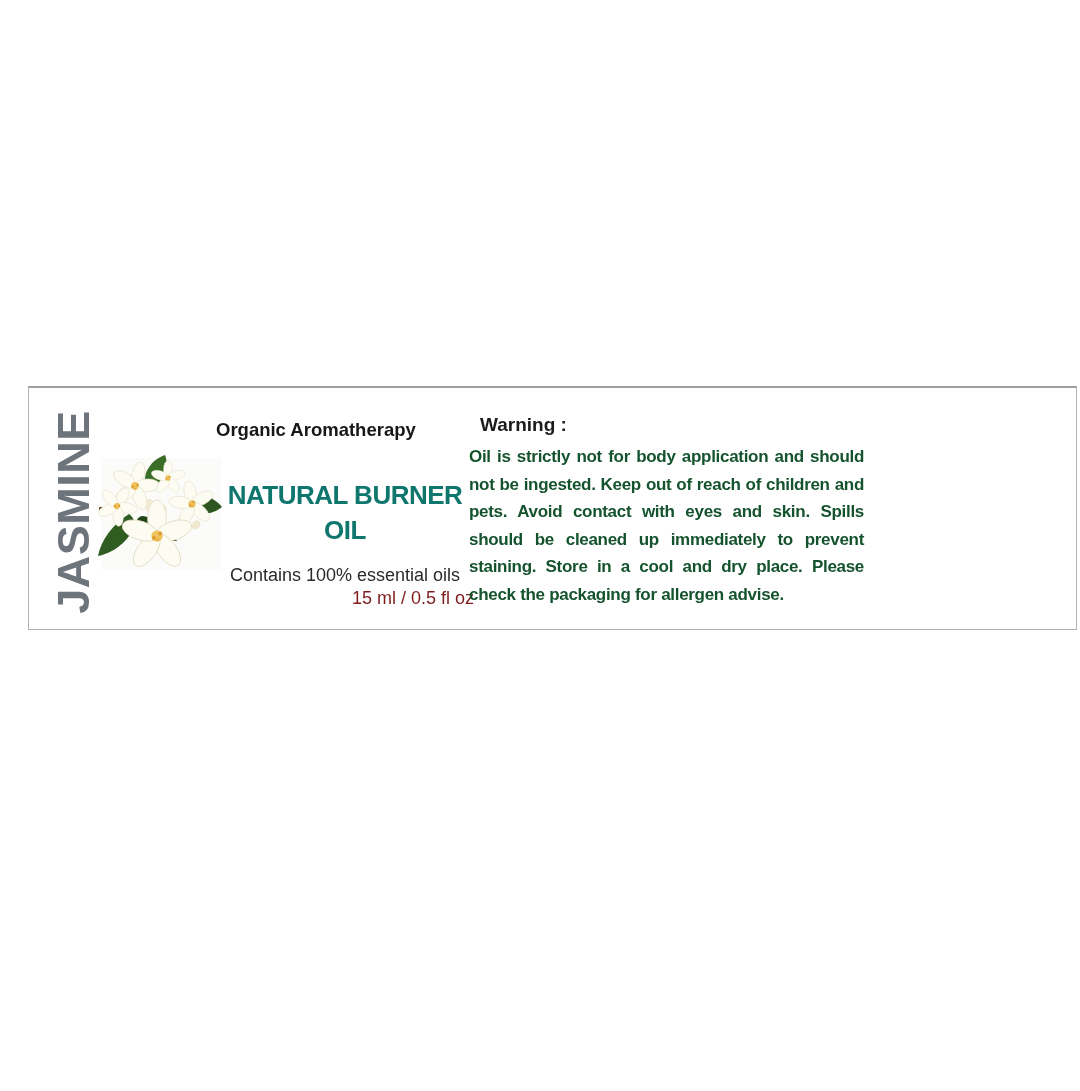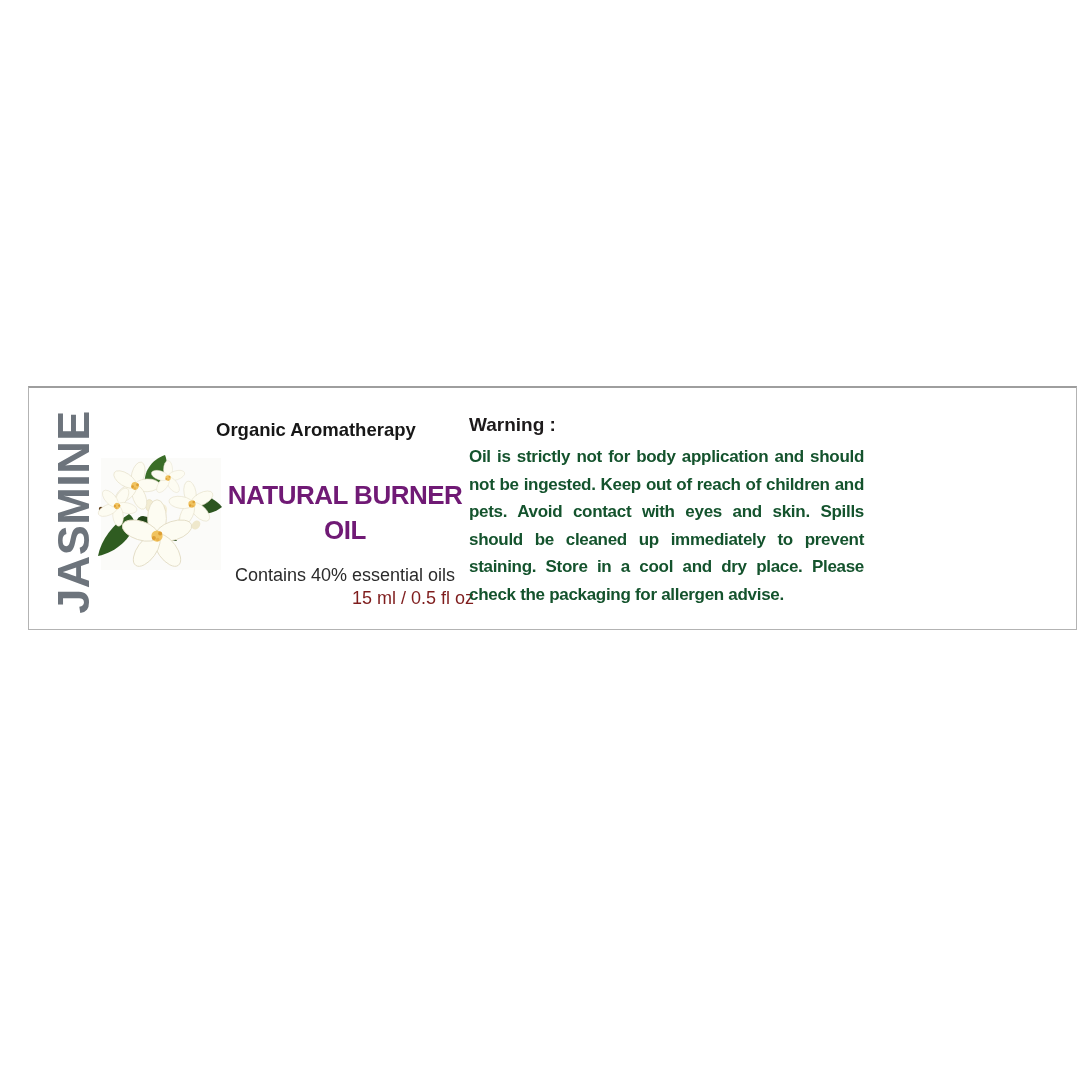--- a/index.html
+++ b/index.html
@@ -63,21 +63,21 @@
   .product-type {
     position: absolute;
     left: 187px;
     top: 90px;
     width: 258px;
     text-align: center;
     font-size: 26px;
     font-weight: bold;
     letter-spacing: -0.5px;
     line-height: 35px;
-    color: #701a75;
+    color: #0f766e;
   }
   .contains-line {
     position: absolute;
     left: 187px;
     top: 176px;
     width: 258px;
     text-align: center;
     font-size: 18px;
     line-height: 23px;
     color: #2b2b2b;
@@ -95,21 +95,21 @@
   .warning-block {
     position: absolute;
     left: 440px;
     top: 26px;
     width: 395px;
   }
   .warning-title {
     font-size: 19px;
     font-weight: bold;
     color: #1d1a1b;
-    margin: 0 0 7px 0;
+    margin: 0 0 7px 11px;
   }
   .warning-body {
     font-size: 17px;
     font-weight: bold;
     color: #14532d;
     line-height: 27.5px;
     letter-spacing: -0.3px;
     text-align: justify;
     margin: 0;
   }
@@ -154,21 +154,21 @@
       <use href="#flower" transform="translate(73,24) scale(0.6)"></use>
       <use href="#flower" transform="translate(22,52) scale(0.7) rotate(30)"></use>
       <use href="#flower" transform="translate(97,50) scale(0.8) rotate(-10)"></use>
       <use href="#flower" transform="translate(62,82) scale(1.25)"></use>
     </svg>
 
     <div class="brand-line">Organic Aromatherapy</div>
 
     <div class="product-type">NATURAL BURNER OIL</div>
 
-    <div class="contains-line">Contains 40% essential oils</div>
+    <div class="contains-line">Contains 100% essential oils</div>
 
     <div class="volume-line">15 ml / 0.5 fl oz</div>
 
     <div class="warning-block">
       <p class="warning-title">Warning :</p>
       <p class="warning-body">Oil is strictly not for body application and should not be ingested. Keep out of reach of children and pets. Avoid contact with eyes and skin. Spills should be cleaned up immediately to prevent staining. Store in a cool and dry place. Please check the packaging for allergen advise.</p>
     </div>
 
   </div>
 </div>

